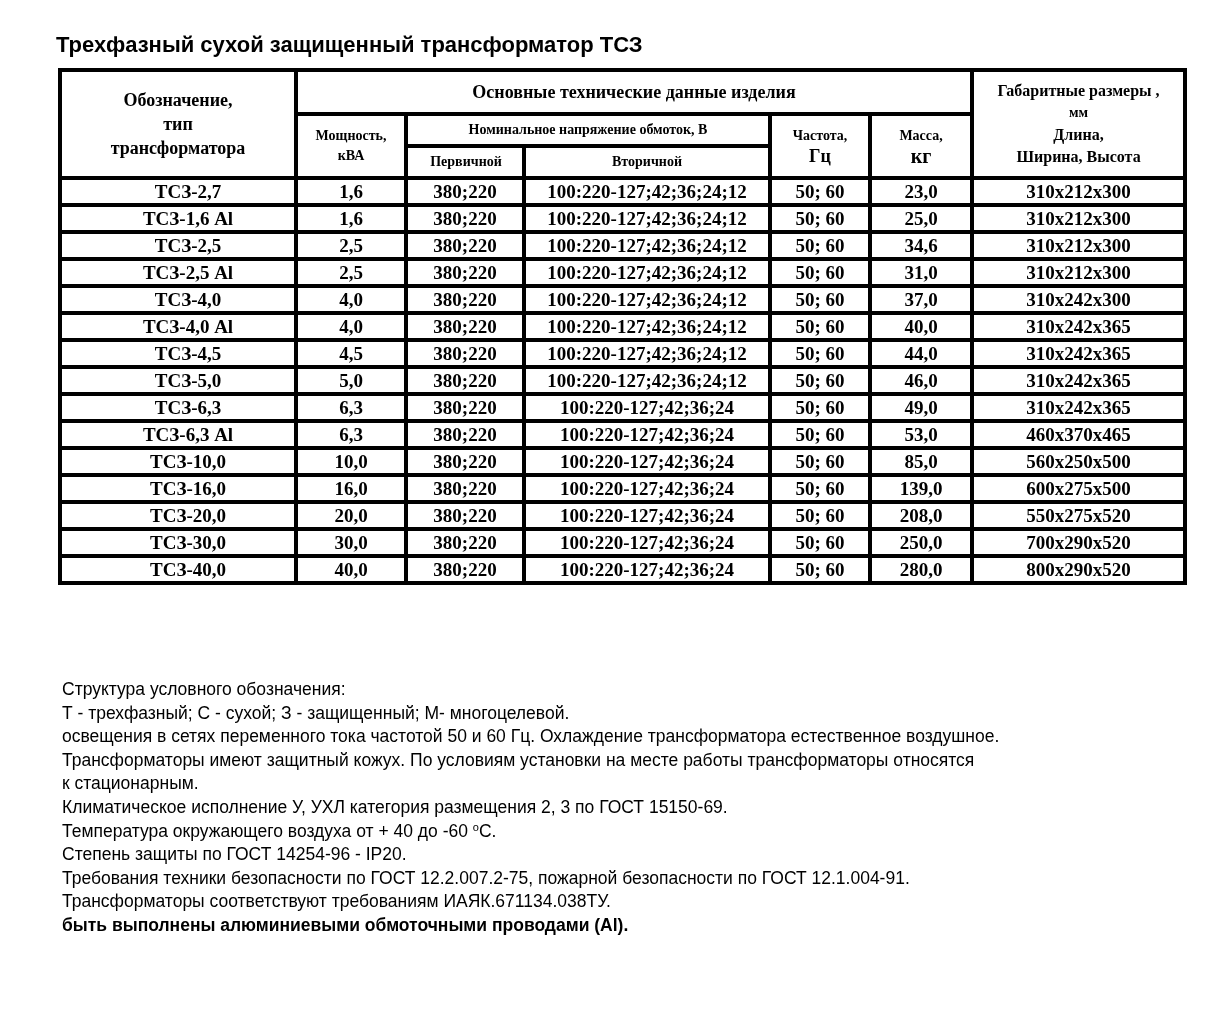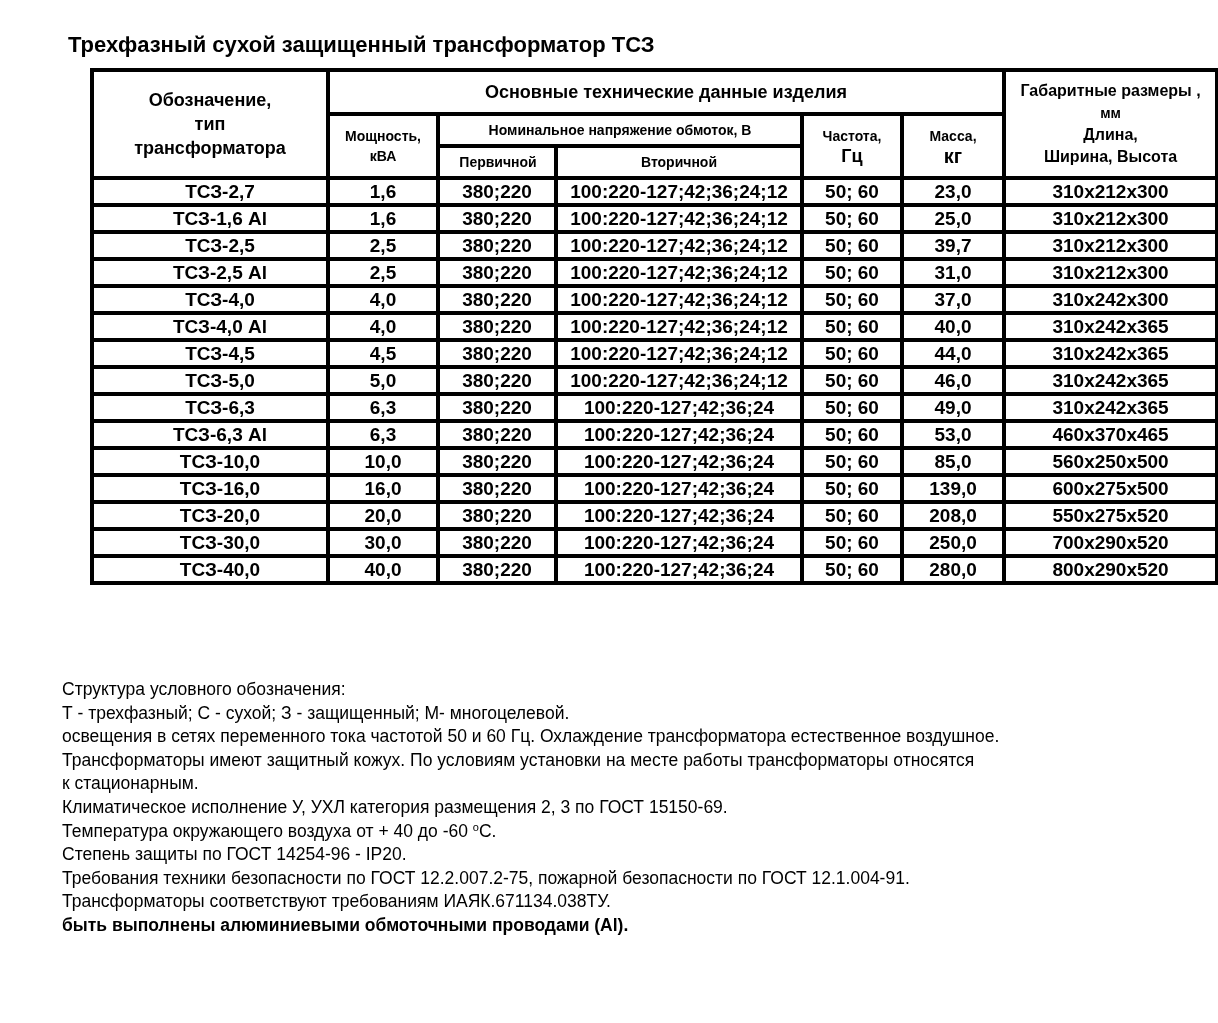--- a/index.html
+++ b/index.html
@@ -1,27 +1,26 @@
 <!DOCTYPE html>
 <html><head>
 <meta charset="utf-8">
 <style>
   html, body { margin:0; padding:0; background:#ffffff; }
   body { width:1218px; height:1023px; position:relative; overflow:hidden; color:#000; }
   .title {
-    position:absolute; left:68px; top:32px;
+    position:absolute; left:56px; top:32px;
     font-family:"Liberation Sans", sans-serif; font-weight:bold; font-size:22px;
     letter-spacing:0px; white-space:nowrap;
   }
   table.spec {
     position:absolute; left:58px; top:68px;
     border-collapse:collapse; table-layout:fixed;
-    font-family:Liberation Sans, sans-serif; font-weight:bold;
+    font-family:Liberation Serif, serif; font-weight:bold;
     width:1125px;
-    margin-left:32px;
   }
   table.spec td, table.spec th {
     border:4px solid #000; padding:0; text-align:center; vertical-align:middle;
     overflow:hidden; white-space:nowrap;
   }
   th { font-weight:bold; }
   .h-main { font-size:18px; height:40px; }
   .h-name { font-size:18px; line-height:24px; }
   .h-small { font-size:14px; line-height:20px; }
   .h-gab { font-size:16px; line-height:22px; }
@@ -108,21 +107,21 @@
         <td>50; 60</td>
         <td>25,0</td>
         <td>310x212x300</td>
       </tr>
       <tr class="r">
         <td class="name">ТСЗ-2,5</td>
         <td>2,5</td>
         <td>380;220</td>
         <td>100:220-127;42;36;24;12</td>
         <td>50; 60</td>
-        <td>39,7</td>
+        <td>34,6</td>
         <td>310x212x300</td>
       </tr>
       <tr class="r">
         <td class="name">ТСЗ-2,5  Al</td>
         <td>2,5</td>
         <td>380;220</td>
         <td>100:220-127;42;36;24;12</td>
         <td>50; 60</td>
         <td>31,0</td>
         <td>310x212x300</td>

